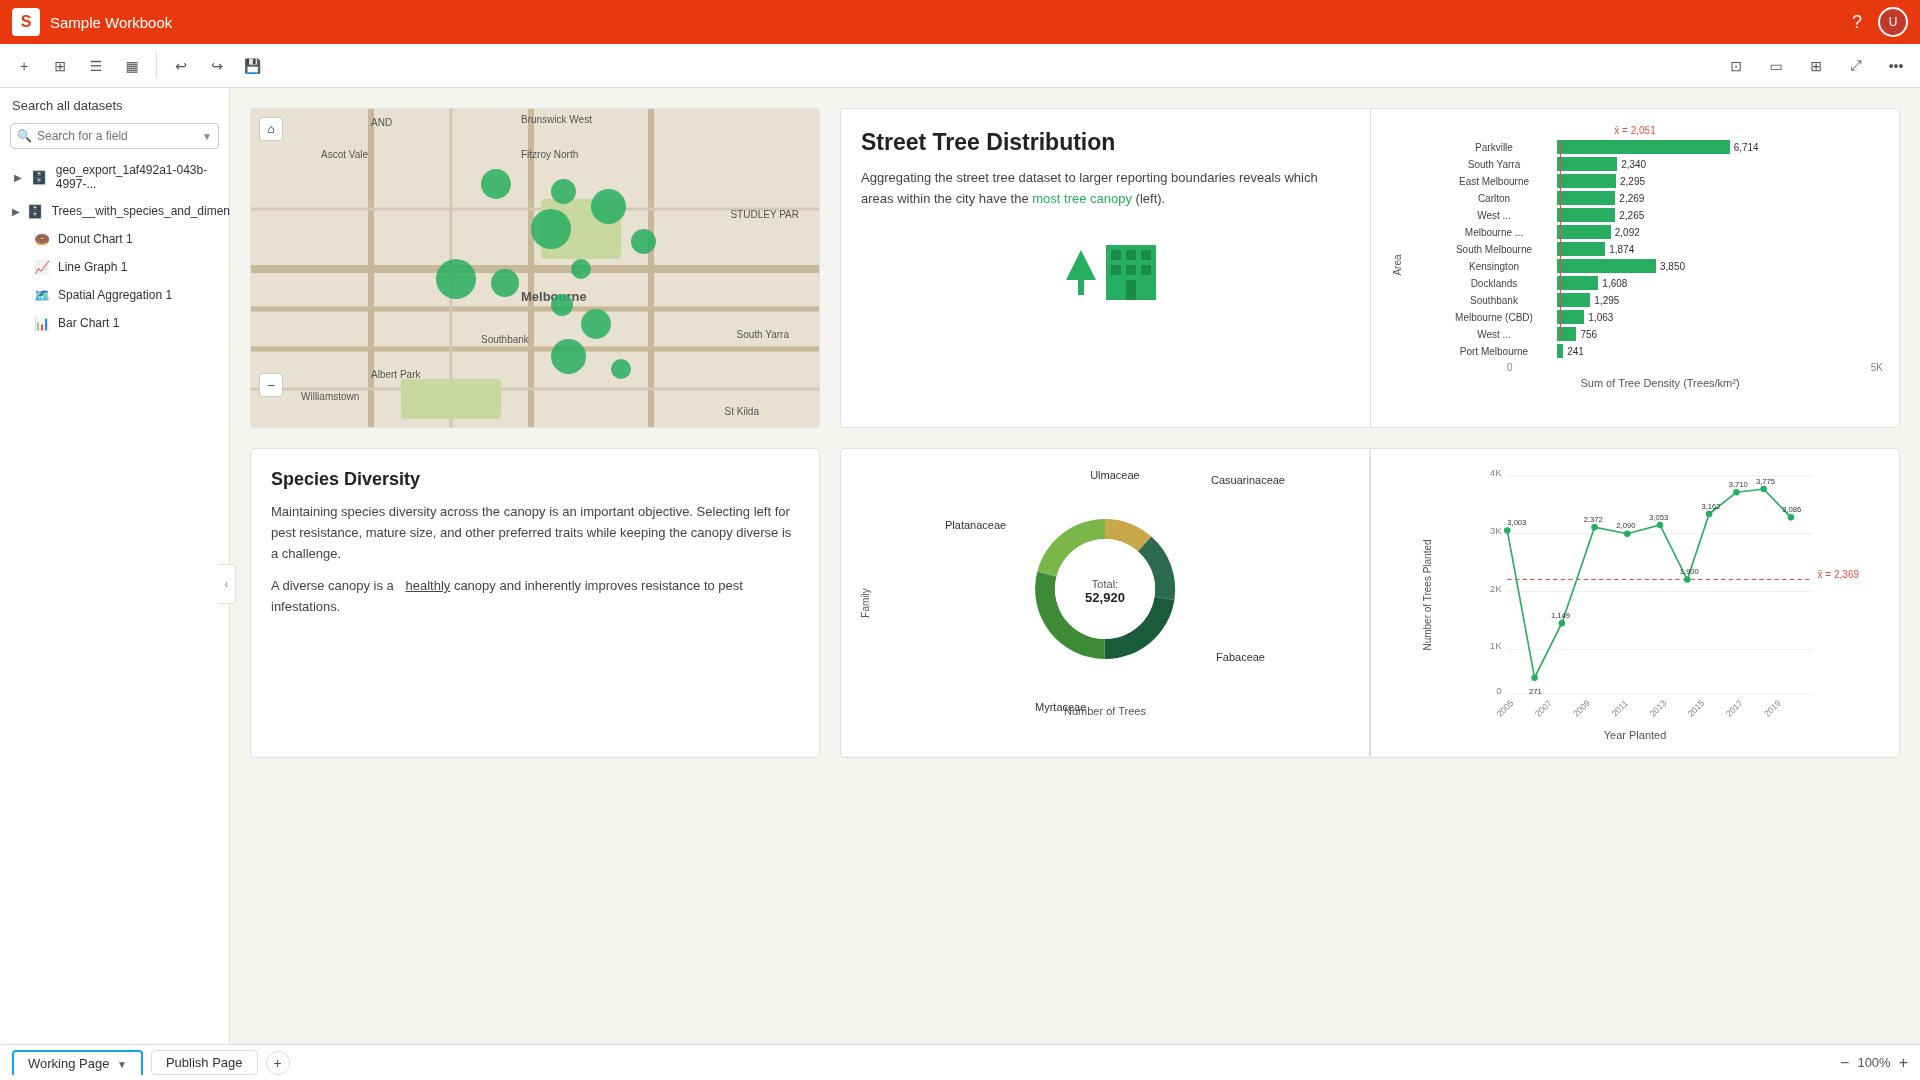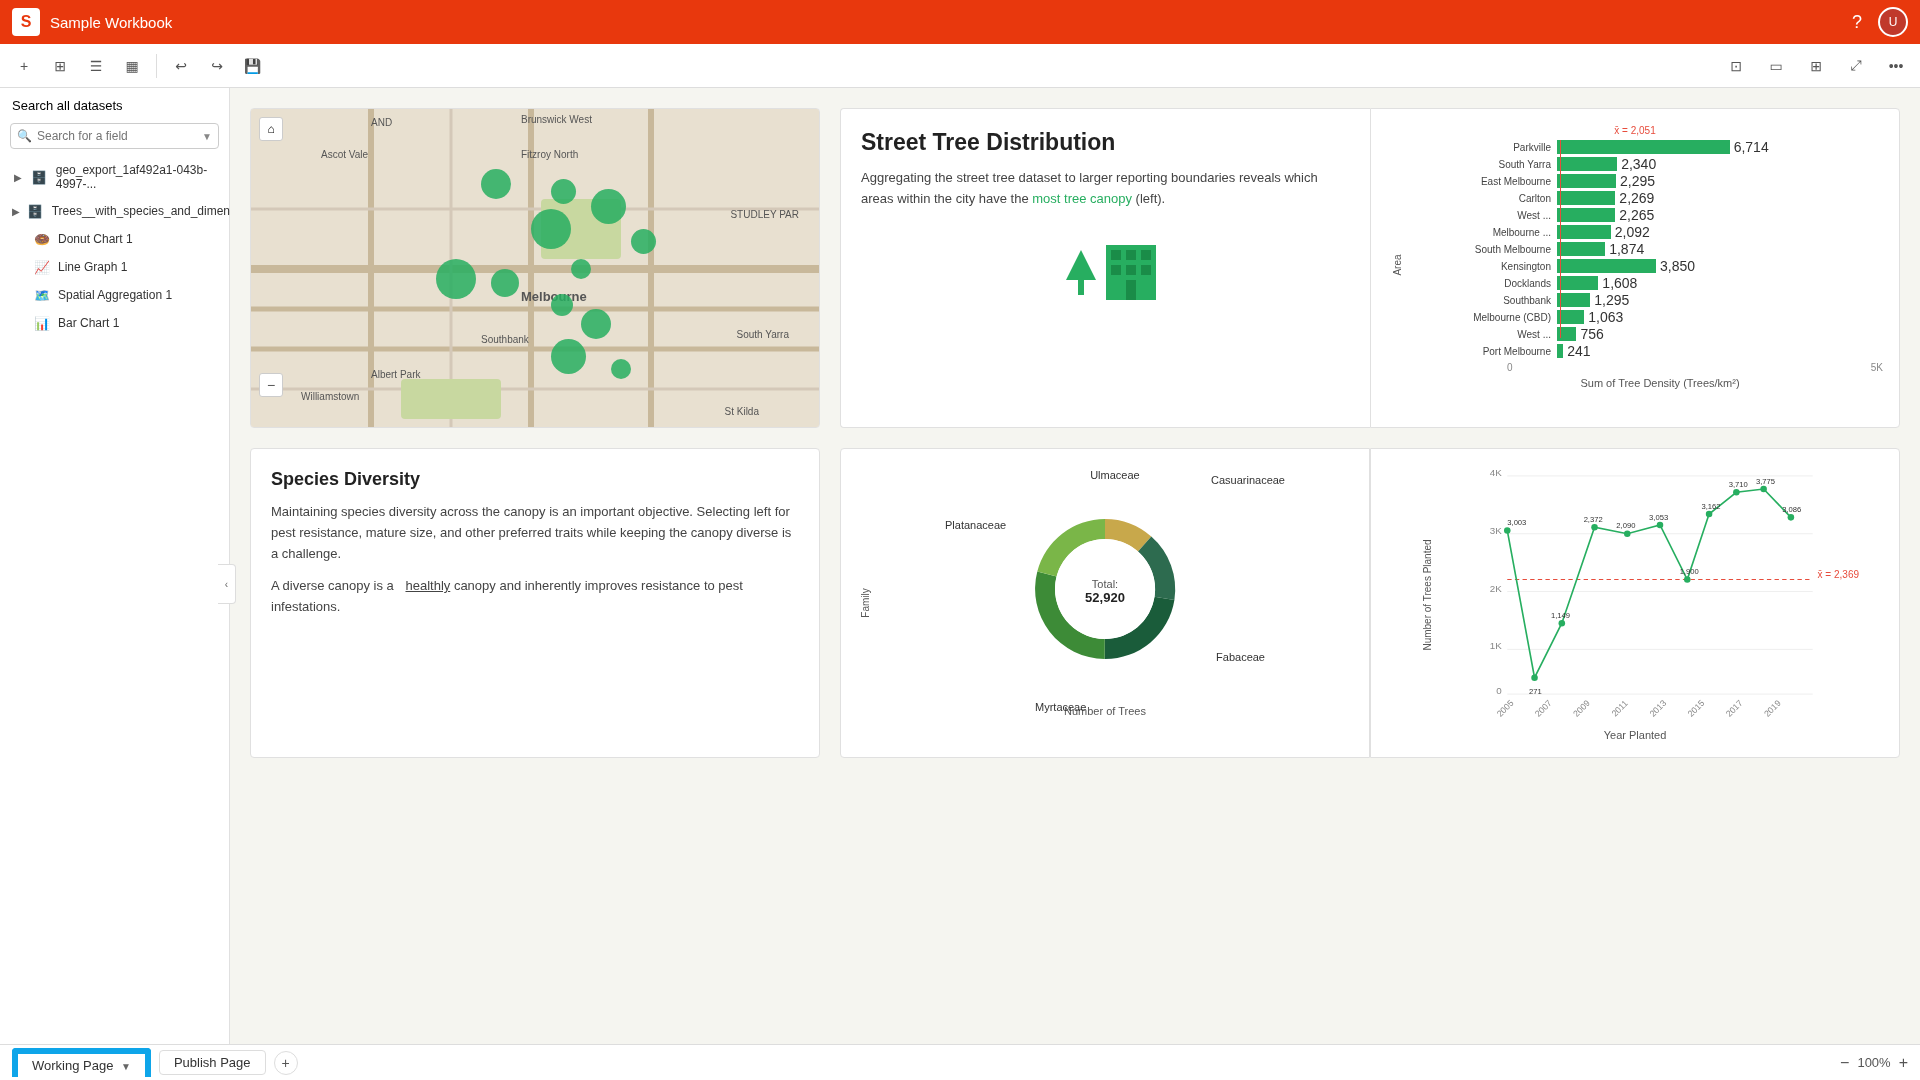--- a/index.html
+++ b/index.html
@@ -66,21 +66,21 @@
       width: 230px;
       background: white;
       border-right: 1px solid #e0e0e0;
       display: flex;
       flex-direction: column;
       flex-shrink: 0;
     }
     .sidebar-header {
       padding: 10px 12px;
       font-size: 13px;
-      color: #000000;
+      color: #404040;
       font-weight: 500;
     }
     .sidebar-search {
       margin: 0 10px 8px;
       position: relative;
     }
     .sidebar-search input {
       width: 100%;
       border: 1px solid #ccc;
       border-radius: 4px;
@@ -218,32 +218,32 @@
 
     
     .bar-chart-card {
       padding: 16px;
     }
     .bar-row {
       display: flex; align-items: center;
       margin-bottom: 3px; font-size: 10px;
     }
     .bar-label {
-      width: 120px; text-align: right;
+      width: 120px; text-align: center;
       padding-right: 6px; color: #444; font-size: 10px;
       white-space: nowrap; overflow: hidden; text-overflow: ellipsis;
     }
     .bar-track {
       flex: 1; height: 14px; position: relative; display: flex; align-items: center;
     }
     .bar-fill {
       height: 14px; background: #27ae60;
     }
     .bar-value {
-      font-size: 14px; color: #333; margin-left: 4px;
+      font-size: 10px; color: #333; margin-left: 4px;
     }
     .bar-axis {
       display: flex; justify-content: space-between;
       font-size: 10px; color: #888;
       margin-top: 4px;
       padding-left: 126px;
     }
     .axis-title {
       text-align: center; font-size: 11px; color: #555;
       margin-top: 4px;
@@ -279,21 +279,21 @@
       height: 36px;
       background: white;
       border-top: 1px solid #ddd;
       display: flex;
       align-items: center;
       padding: 0 12px;
       gap: 8px;
     }
     .footer-tab {
       padding: 4px 14px;
-      border: 6px solid #0ea5e9;
+      border: 2px solid #0ea5e9;
       border-radius: 4px 4px 0 0;
       font-size: 13px;
       cursor: pointer;
       background: white;
       color: #333;
     }
     .footer-tab.active {
       background: white;
       border-bottom: none;
       font-weight: 500;

